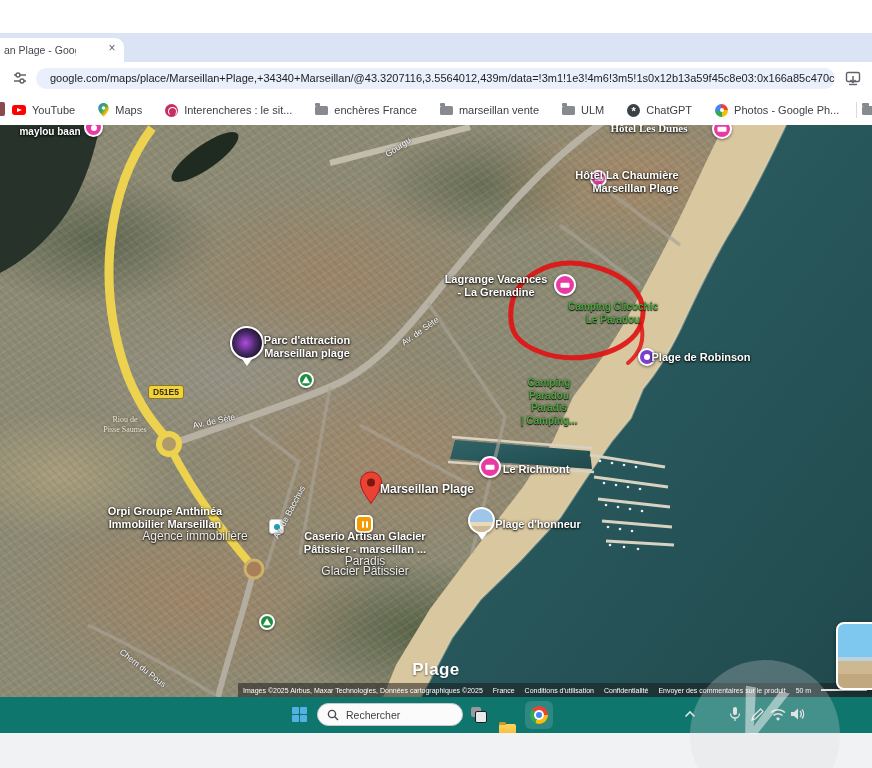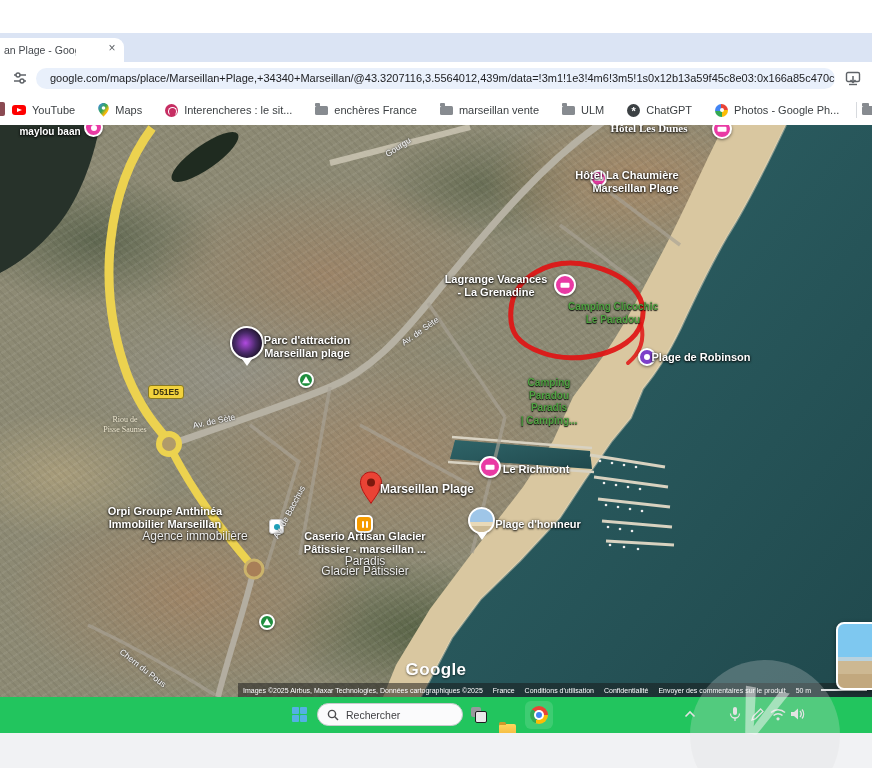--- a/index.html
+++ b/index.html
@@ -98,21 +98,21 @@
   .scaleline{width:92px;height:2px;background:rgba(255,255,255,.85);}
   .photocard{position:absolute;left:836px;top:497px;width:42px;height:64px;border:2px solid #fff;border-radius:8px;
         background:linear-gradient(#7ec8f0 0 52%,#b9d2de 52% 58%,#cdb892 58% 78%,#c2a87e 78% 100%);
         box-shadow:0 1px 4px rgba(0,0,0,.4);}
   .watermark{left:690px;top:660px;width:150px;height:150px;border-radius:50%;
         background:rgba(222,222,222,.26);z-index:60;}
   .watermark-v{left:736px;top:672px;font-size:68px;font-weight:700;font-style:italic;
         color:rgba(250,250,250,.5);transform:rotate(10deg);z-index:61;}
 
   
-  .taskbar{left:0;top:697px;width:872px;height:36px;background:#22c55e;}
+  .taskbar{left:0;top:697px;width:872px;height:36px;background:#0f766e;}
   .tb{position:absolute;}
   .winlogo{width:15px;height:15px;display:grid;grid-template-columns:7px 7px;grid-template-rows:7px 7px;gap:1px;}
   .winlogo div{background:#53b1e4;border-radius:1px;}
   .searchpill{width:146px;height:23px;border-radius:12px;background:#fbfbfc;border:1px solid #c9c9cd;
         display:flex;align-items:center;gap:7px;padding-left:9px;box-sizing:border-box;}
   .searchpill .txt{font-size:10.5px;color:#3f3f42;}
   .tview{width:15px;height:15px;position:relative;}
   .tview::before{content:"";position:absolute;left:0;top:0;width:10px;height:10px;background:#97999c;border-radius:2px;}
   .tview::after{content:"";position:absolute;left:4px;top:4px;width:10px;height:10px;background:#e9e9ea;border-radius:2px;border:1px solid #1d1d1f;}
   .expl{width:17px;height:13px;background:linear-gradient(#ffd65e,#f3b53a);border-radius:2px;position:relative;}
@@ -374,21 +374,21 @@
     <div class="street" style="left:214px;top:296px;transform:translate(-50%,-50%) rotate(-12deg);">Av. de Sète</div>
     <div class="street" style="left:420px;top:206px;transform:translate(-50%,-50%) rotate(-35deg);">Av. de Sète</div>
     <div class="street" style="left:289px;top:387px;transform:translate(-50%,-50%) rotate(-62deg);">Av. de Bacchus</div>
     <div class="street" style="left:143px;top:543px;transform:translate(-50%,-50%) rotate(38deg);">Chem du Pous</div>
     <div class="waterlbl" style="left:125px;top:300px;font-family:Liberation Serif, serif;">
       <span style="display:block;">Riou de</span>
       <span style="display:block;">Pisse Saumes</span>
     </div>
     <div class="shield" style="left:166px;top:267px;">D51E5</div>
 
-    <div class="glogo" style="left:436px;top:545px;">Google</div>
+    <div class="glogo" style="left:436px;top:545px;">Plage</div>
     <div class="attr">
       <span>Images ©2025 Airbus, Maxar Technologies, Données cartographiques ©2025</span>
       <span class="lnk">France</span>
       <span class="lnk">Conditions d'utilisation</span>
       <span class="lnk">Confidentialité</span>
       <span class="lnk">Envoyer des commentaires sur le produit</span>
       <span>50 m</span>
       <span class="scaleline"></span>
     </div>
     <div class="photocard"></div>

